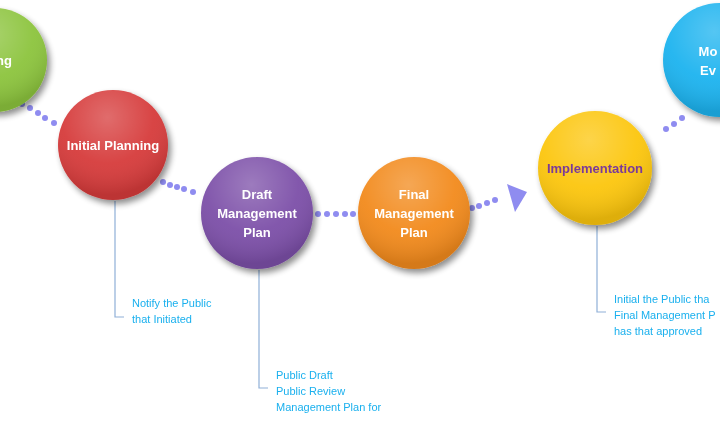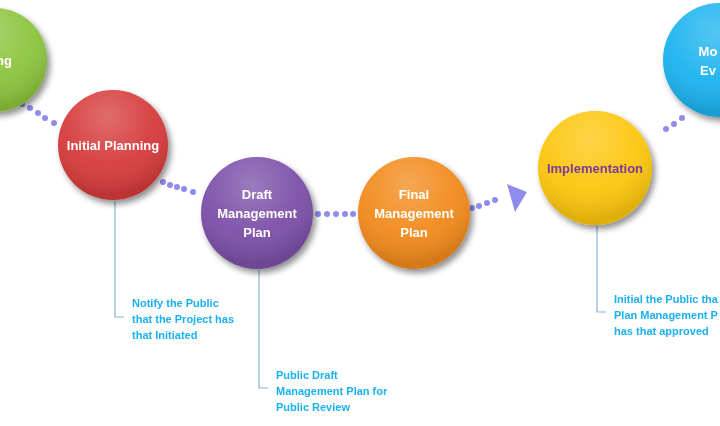--- a/index.html
+++ b/index.html
@@ -1,21 +1,21 @@
 <!DOCTYPE html>
 <html><head>
 <meta charset="utf-8">
 <style>
   html, body { margin: 0; padding: 0; background: #ffffff; }
   body { width: 720px; height: 426px; position: relative; overflow: hidden;
          font-family: "Liberation Sans", sans-serif; }
   #diagram { position: absolute; left: 0; top: 0; }
   .node-label { font-family: "Liberation Sans", sans-serif; font-weight: bold;
                 font-size: 13px; text-anchor: middle; }
-  .note { position: absolute; font-family: "Liberation Sans", sans-serif; font-weight: bold;
+  .note { position: absolute; font-family: "Liberation Sans", sans-serif; font-weight: normal;
           font-size: 11px; line-height: 16px; color: #1ab0ee; white-space: nowrap; }
   .note span { display: block; }
 </style>
 </head>
 <body>
 
 <svg id="diagram" width="720" height="426" viewBox="0 0 720 426">
   <defs>
     <filter id="shadow" x="-30%" y="-30%" width="160%" height="160%">
       <feGaussianBlur in="SourceAlpha" stdDeviation="3"></feGaussianBlur>
@@ -102,25 +102,24 @@
         <text x="708" y="55.5" class="node-label" text-anchor="middle" fill="#ffffff">Mo</text>
         <text x="708" y="74.5" class="node-label" text-anchor="middle" fill="#ffffff">Ev</text>
       </g>
     </g>
 
   <polygon id="arrowhead" points="507,184 527,192 515,212" fill="#8f8cf0"></polygon>
 </svg>
 
 <div class="note" style="left:132px; top:295px;">
   <span>Notify the Public</span>
-  <span>that the Project has</span>
   <span>that Initiated</span>
 </div>
 <div class="note" style="left:276px; top:367px;">
   <span>Public Draft</span>
+  <span>Public Review</span>
   <span>Management Plan for</span>
-  <span>Public Review</span>
 </div>
 <div class="note" style="left:614px; top:291px;">
   <span>Initial the Public tha</span>
-  <span>Plan Management P</span>
+  <span>Final Management P</span>
   <span>has that approved</span>
 </div>
 
 </body></html>

